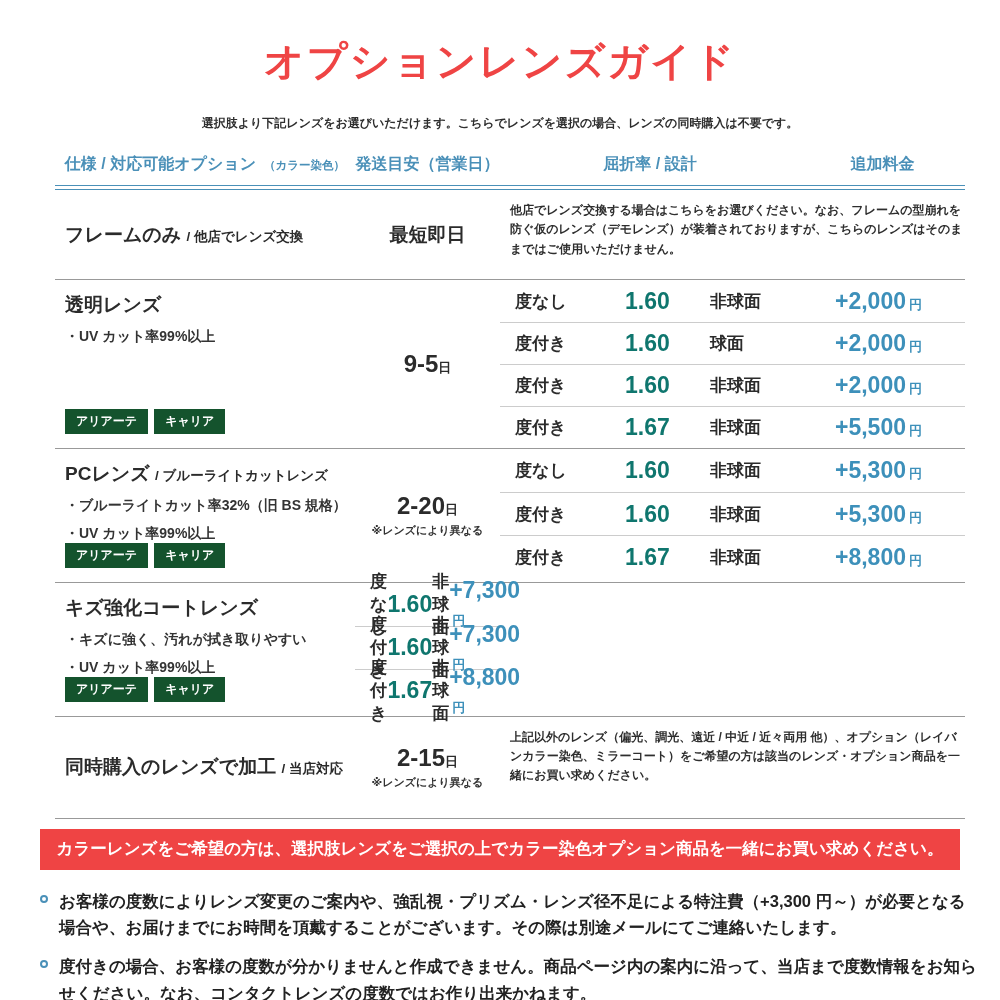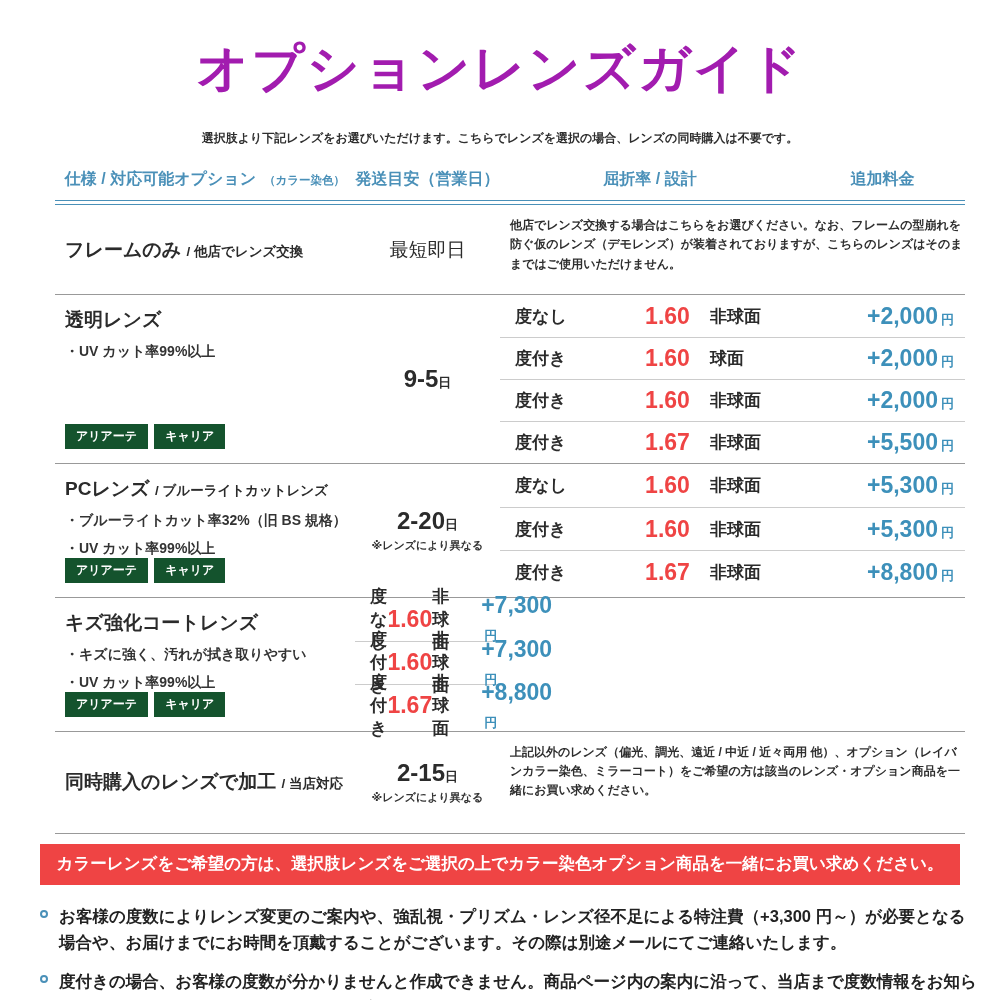--- a/index.html
+++ b/index.html
@@ -5,22 +5,22 @@
   * { margin: 0; padding: 0; box-sizing: border-box; }
   html, body { background: #fff; }
   body {
     width: 1000px; height: 1000px; overflow: hidden;
     font-family: "Liberation Sans", "DejaVu Sans", sans-serif;
     color: #2e2e2e;
   }
   .page { width: 1000px; padding-top: 34px; }
 
   .title {
-    text-align: center; font-size: 52px; font-weight: 900;
-    color: #a21caf; letter-spacing: 2px;
+    text-align: center; font-size: 40px; font-weight: 900;
+    color: #ef4444; letter-spacing: 2px;
   }
   .subtitle {
     text-align: center; font-size: 12px; font-weight: bold;
     color: #2e2e2e; margin-top: 26px;
   }
 
   .tablewrap { margin: 0 35px 0 55px; }
 
   .thead {
     display: grid; grid-template-columns: 300px 145px 300px 1fr;
@@ -42,37 +42,37 @@
   .row-title { font-size: 19px; font-weight: bold; color: #2b2b2b; }
   .row-title .t-suffix { font-size: 13.5px; font-weight: bold; }
   .bullet { font-size: 14px; font-weight: 600; color: #333; margin-top: 9px; line-height: 1.35; }
   .tags { margin-top: auto; margin-bottom: 14px; }
   .tag {
     display: inline-block; background: #14532d; color: #fff;
     font-size: 12px; font-weight: bold; padding: 4px 11px; margin-right: 6px;
   }
 
   .c-ship { align-self: center; text-align: center; }
-  .ship-strong { font-size: 19px; font-weight: normal; color: #2b2b2b; }
+  .ship-strong { font-size: 19px; font-weight: bold; color: #2b2b2b; }
   .ship-num { font-size: 24px; font-weight: bold; color: #2b2b2b; }
   .ship-unit { font-size: 13px; font-weight: bold; color: #2b2b2b; }
   .ship-note { font-size: 11px; font-weight: bold; color: #333; margin-top: 3px; }
 
   .c-right { }
   .desc {
     font-size: 12px; font-weight: 600; line-height: 1.62;
     color: #2e2e2e; padding: 11px 0 10px 10px;
   }
   .opt { display: flex; align-items: center; height: 42px; }
   .opt.h43 { height: 43px; }
   .opt + .opt { border-top: 1px solid #ccc; }
   .opt-power  { width: 125px; padding-left: 15px; font-size: 17px; font-weight: bold; color: #2b2b2b; }
-  .opt-index  { width: 85px;  font-size: 23px; font-weight: bold; color: #ef4444; text-align: center; }
+  .opt-index  { width: 85px;  font-size: 23px; font-weight: bold; color: #0f766e; }
   .opt-design { width: 125px; font-size: 17px; font-weight: bold; color: #2b2b2b; }
-  .opt-price  { font-size: 23px; font-weight: bold; color: #3d90ba; margin-left: 32px; }
+  .opt-price  { font-size: 23px; font-weight: bold; color: #3d90ba; }
   .opt-price .yen { font-size: 13px; margin-left: 3px; }
 
   .r-frame { min-height: 90px; }
   .r-frame .c-spec, .r-proc .c-spec { justify-content: center; }
   .r-clear { min-height: 168px; }
   .r-clear .c-spec, .r-pc .c-spec, .r-scratch .c-spec { padding-top: 12px; }
   .r-proc { min-height: 102px; }
 
   .banner {
     margin: 10px 40px 0 40px; background: #ef4444; color: #fff;

